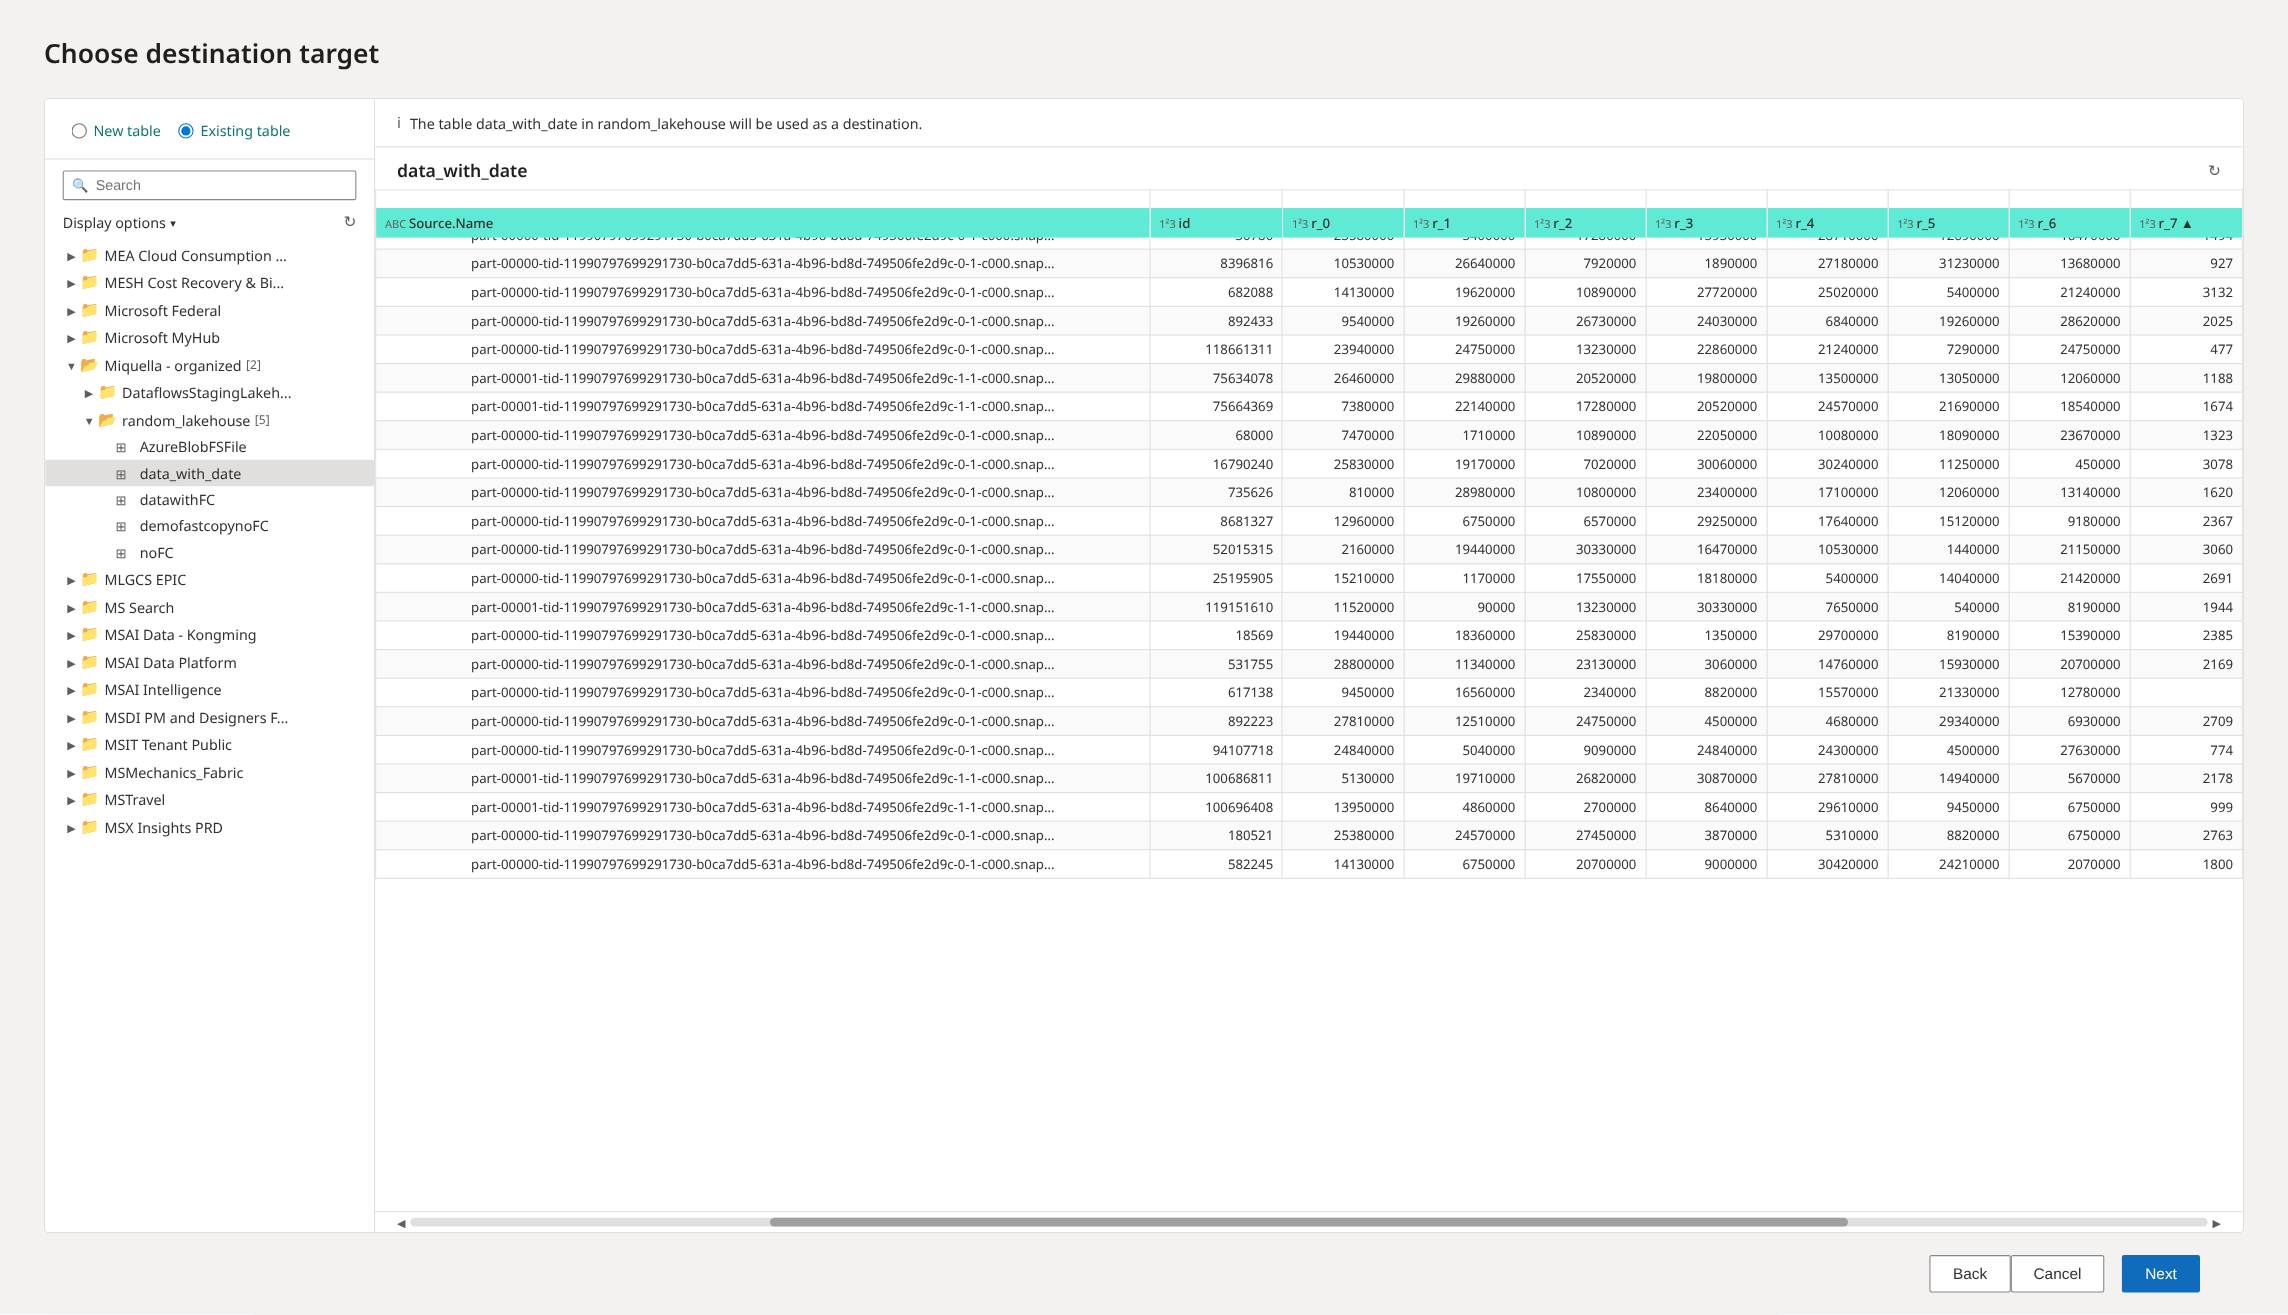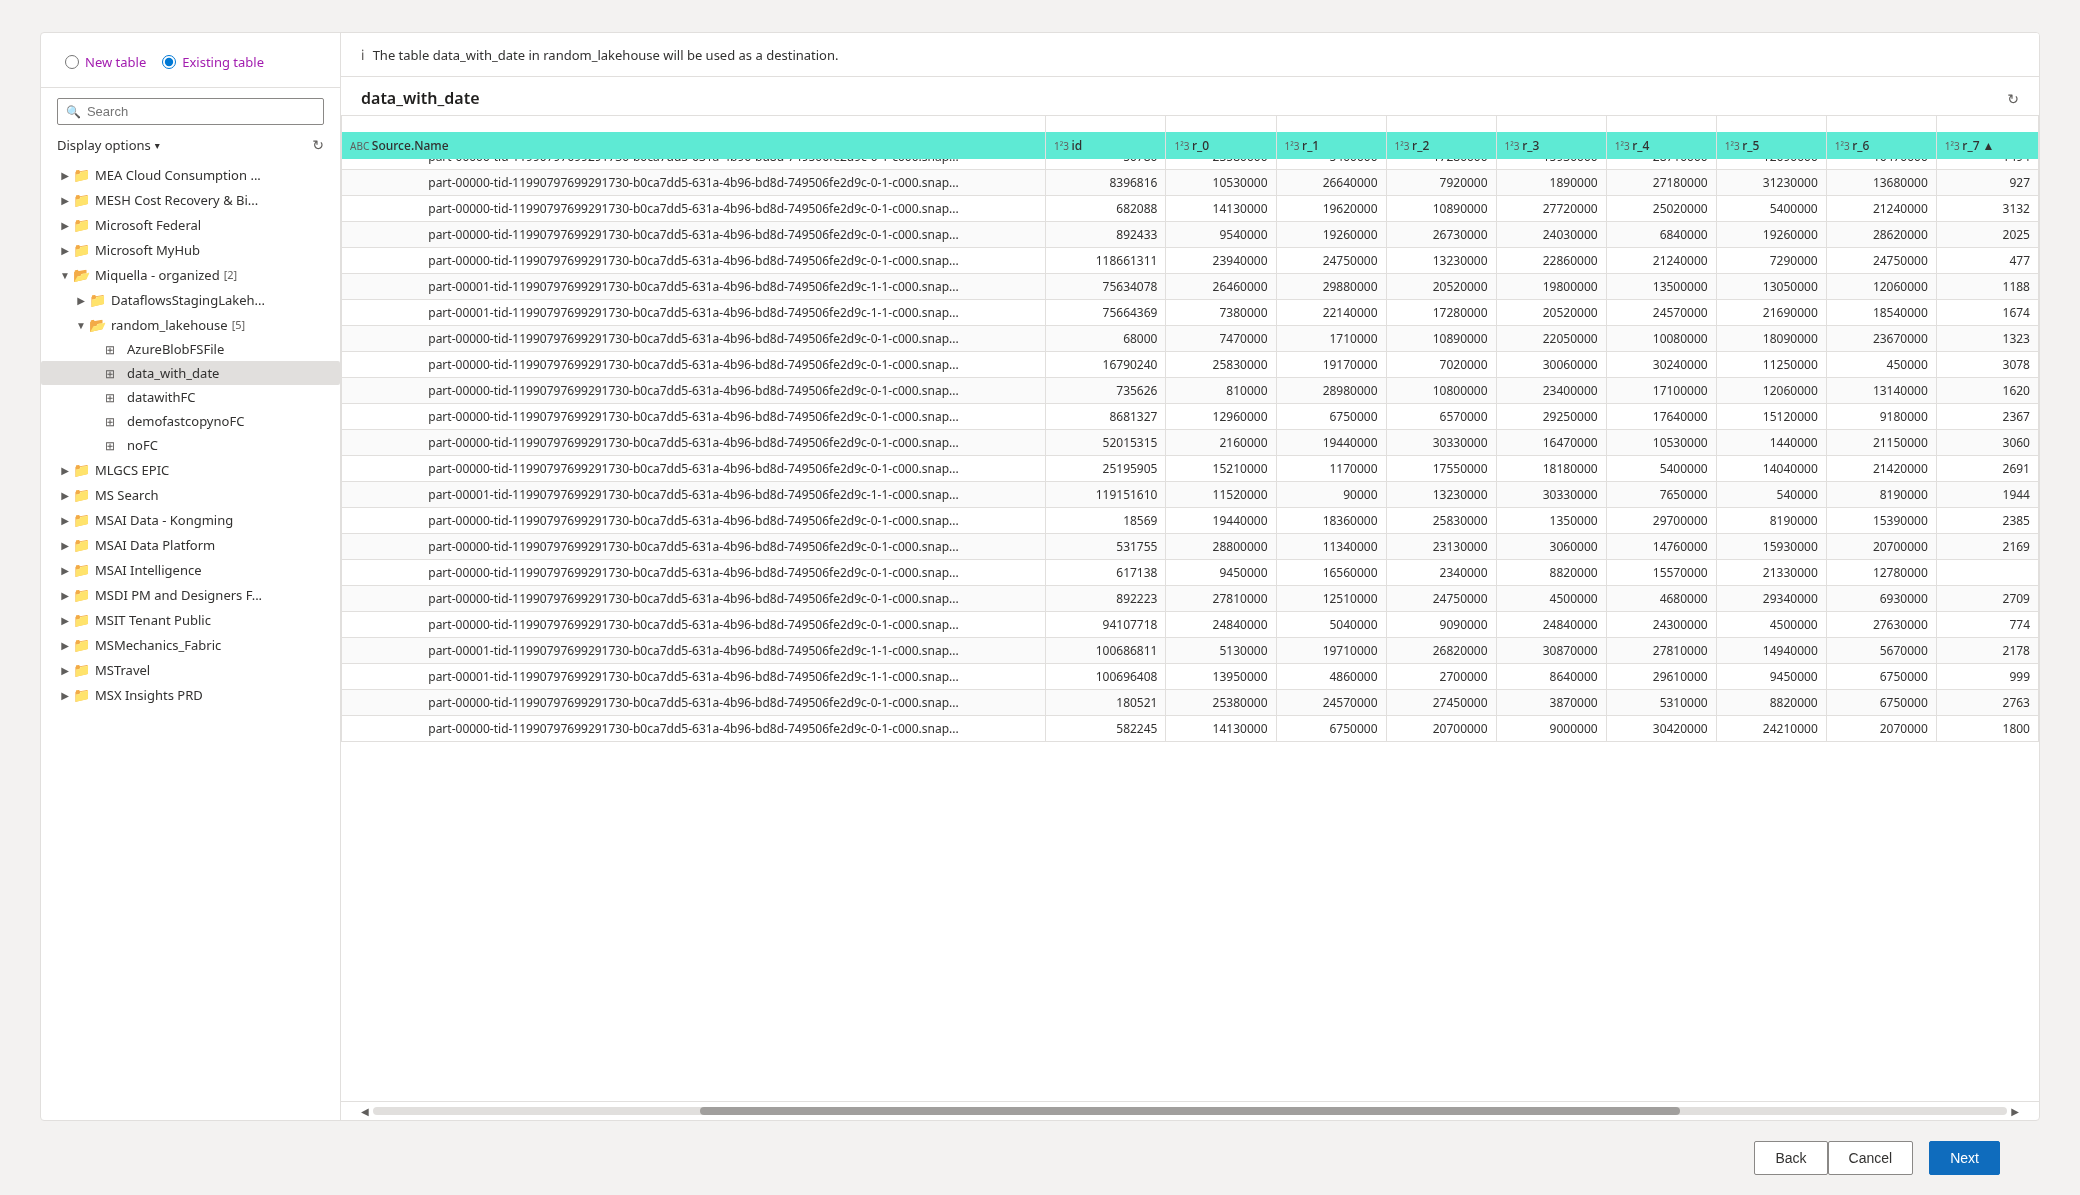--- a/index.html
+++ b/index.html
@@ -57,21 +57,21 @@
       padding: 4px 8px;
       border-radius: 3px;
     }
     .radio-option input[type="radio"] {
       accent-color: #0078d4;
       width: 14px;
       height: 14px;
     }
     .radio-label {
       font-size: 13px;
-      color: #a21caf;
+      color: #0f766e;
     }
     .search-container {
       padding: 10px 16px 6px 16px;
     }
     .search-input-wrapper {
       display: flex;
       align-items: center;
       border: 1px solid #8a8886;
       border-radius: 2px;
       padding: 4px 8px;
@@ -278,20 +278,21 @@
     .footer-right {
       display: flex;
       gap: 16px;
     }
     .chevron-down { font-size: 10px; }
   </style>
 </head>
 <body>
 
 <div class="page-container">
+  <h1 class="page-title">Choose destination target</h1>
 
   <div class="main-content">
 
     <div class="left-panel">
 
       <div class="radio-group">
         <label class="radio-option">
           <input type="radio" name="table-type" style="">
           <span class="radio-label">New table</span>
         </label>

